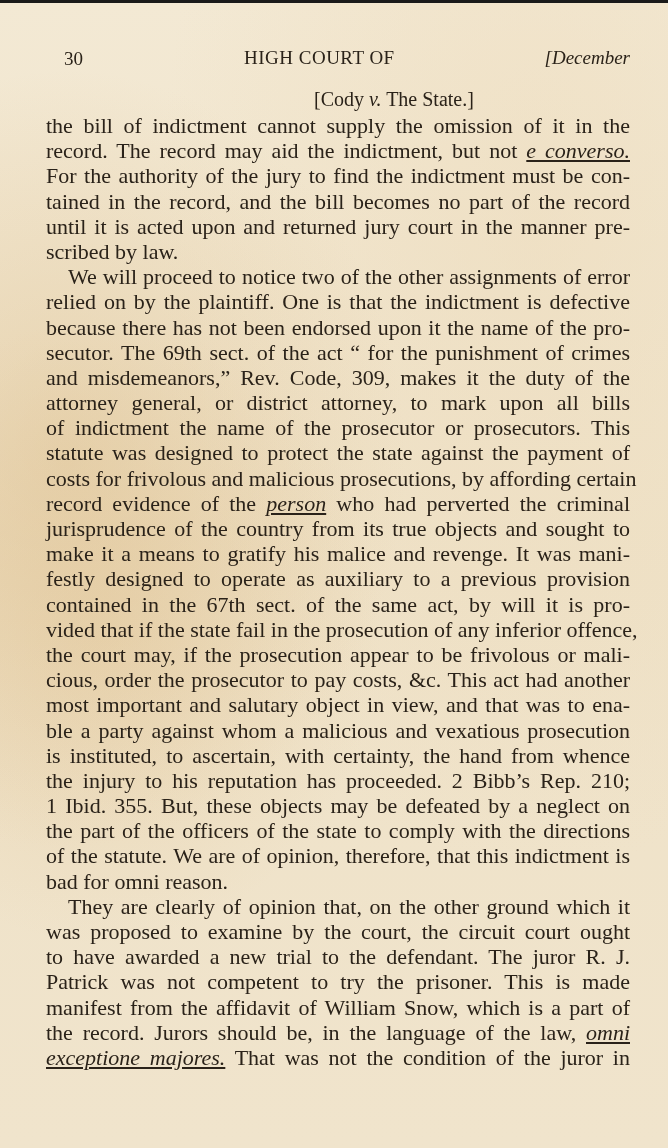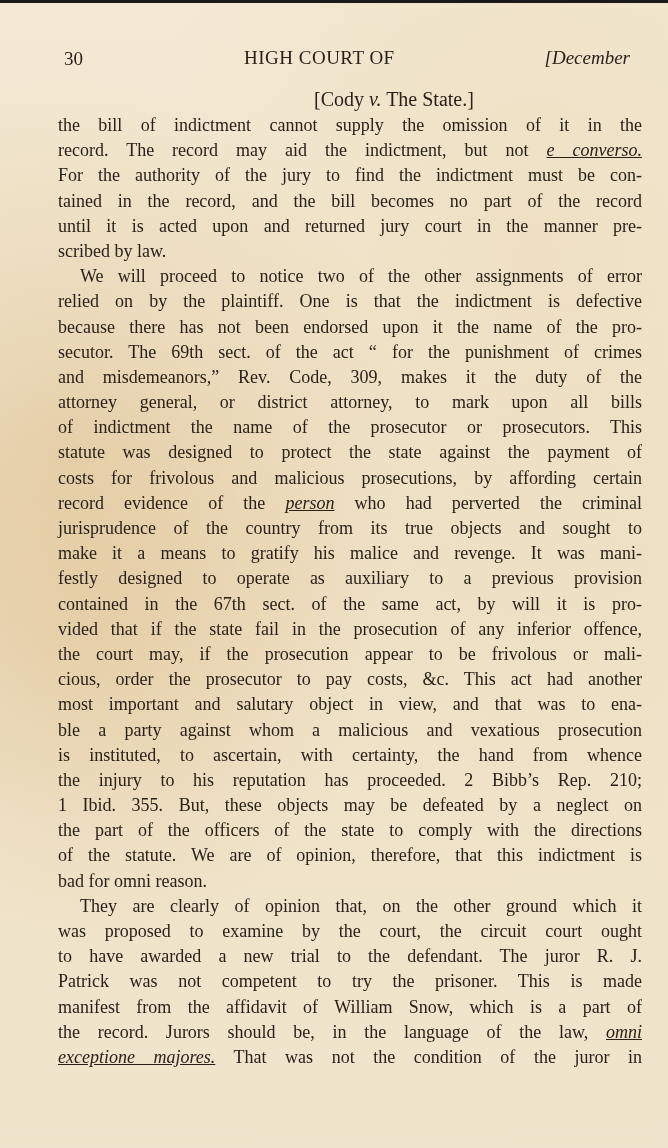--- a/index.html
+++ b/index.html
@@ -27,21 +27,21 @@
   .header .title { position:absolute; left:200px; top:3px; letter-spacing: 0.5px; font-size:19px; }
   .header .month { position:absolute; right:0; top:3px; font-style: italic; font-size:19px; }
   .running {
     position: absolute; top: 88px; left: 16px; width: 668px; text-align: center;
     font-size: 20px;
     padding-left: 44px;
   }
   .running i { font-style: italic; }
   .body {
     position: absolute; top: 113px; left: 46px; width: 584px;
-    font-size: 18px; line-height: 25.2px; margin-left: 12px;
+    font-size: 22px; line-height: 25.2px;
   }
   .line {
     display: block; white-space: nowrap; text-align: justify;
     text-align-last: justify; height: 25.2px; overflow: visible;
   }
   .line.last { text-align-last: left; }
   .line.indent { padding-left: 22px; font-family: Liberation Serif, serif; }
   .line i { font-style: italic; text-decoration: underline; }
 </style>
 </head>

